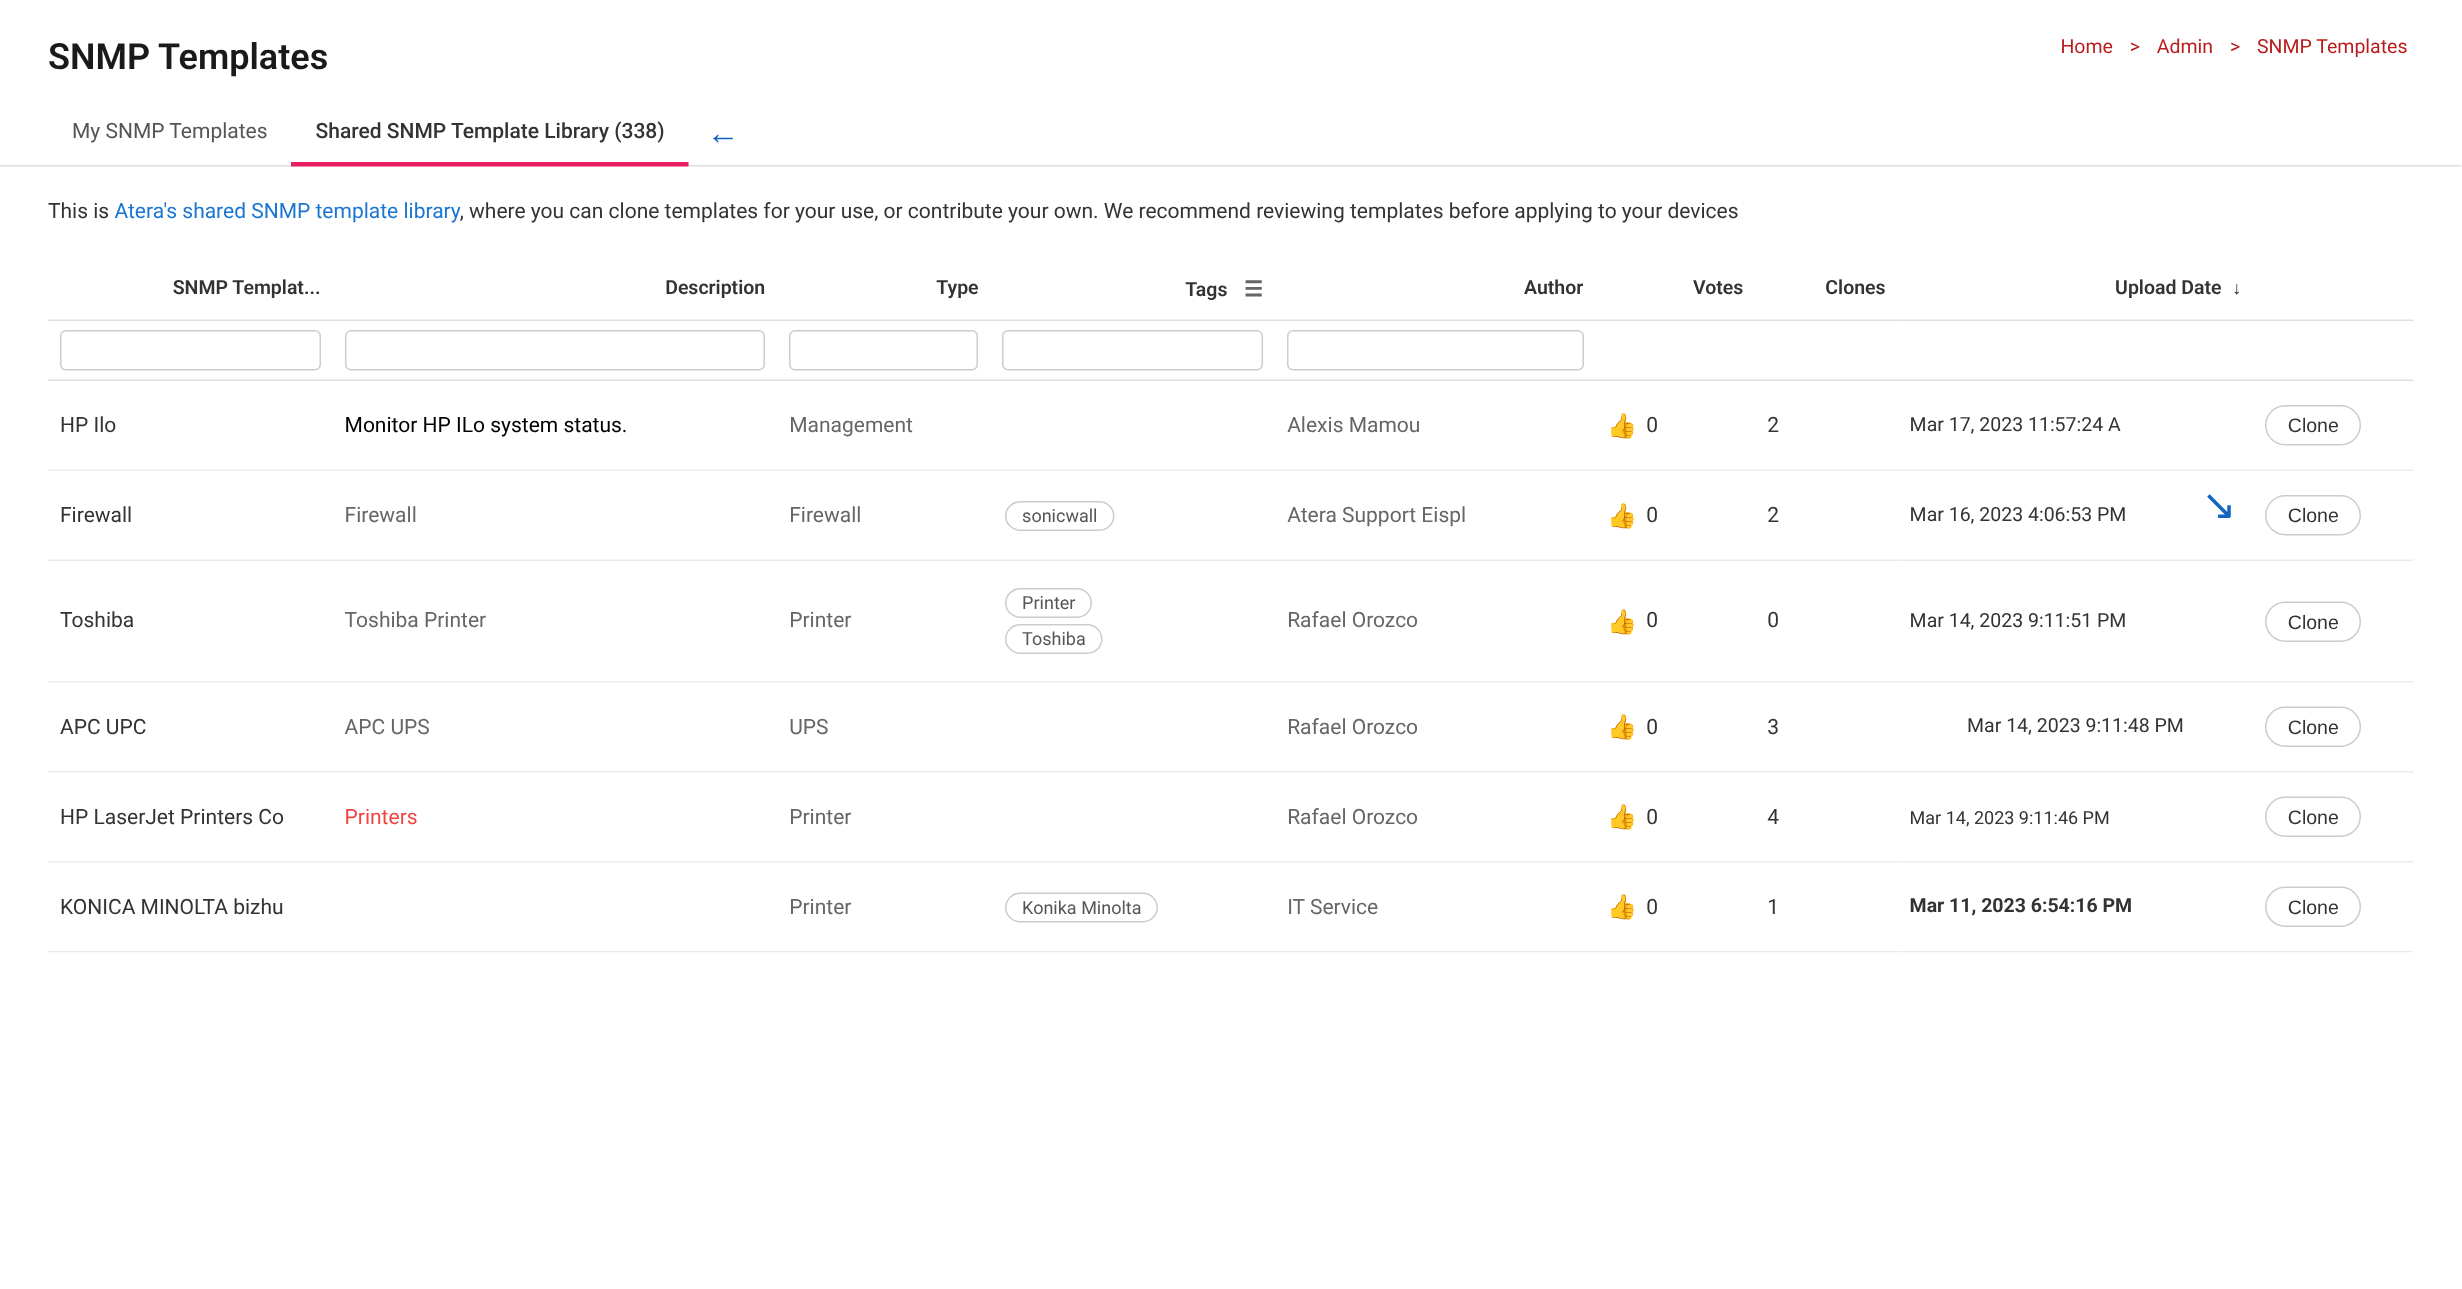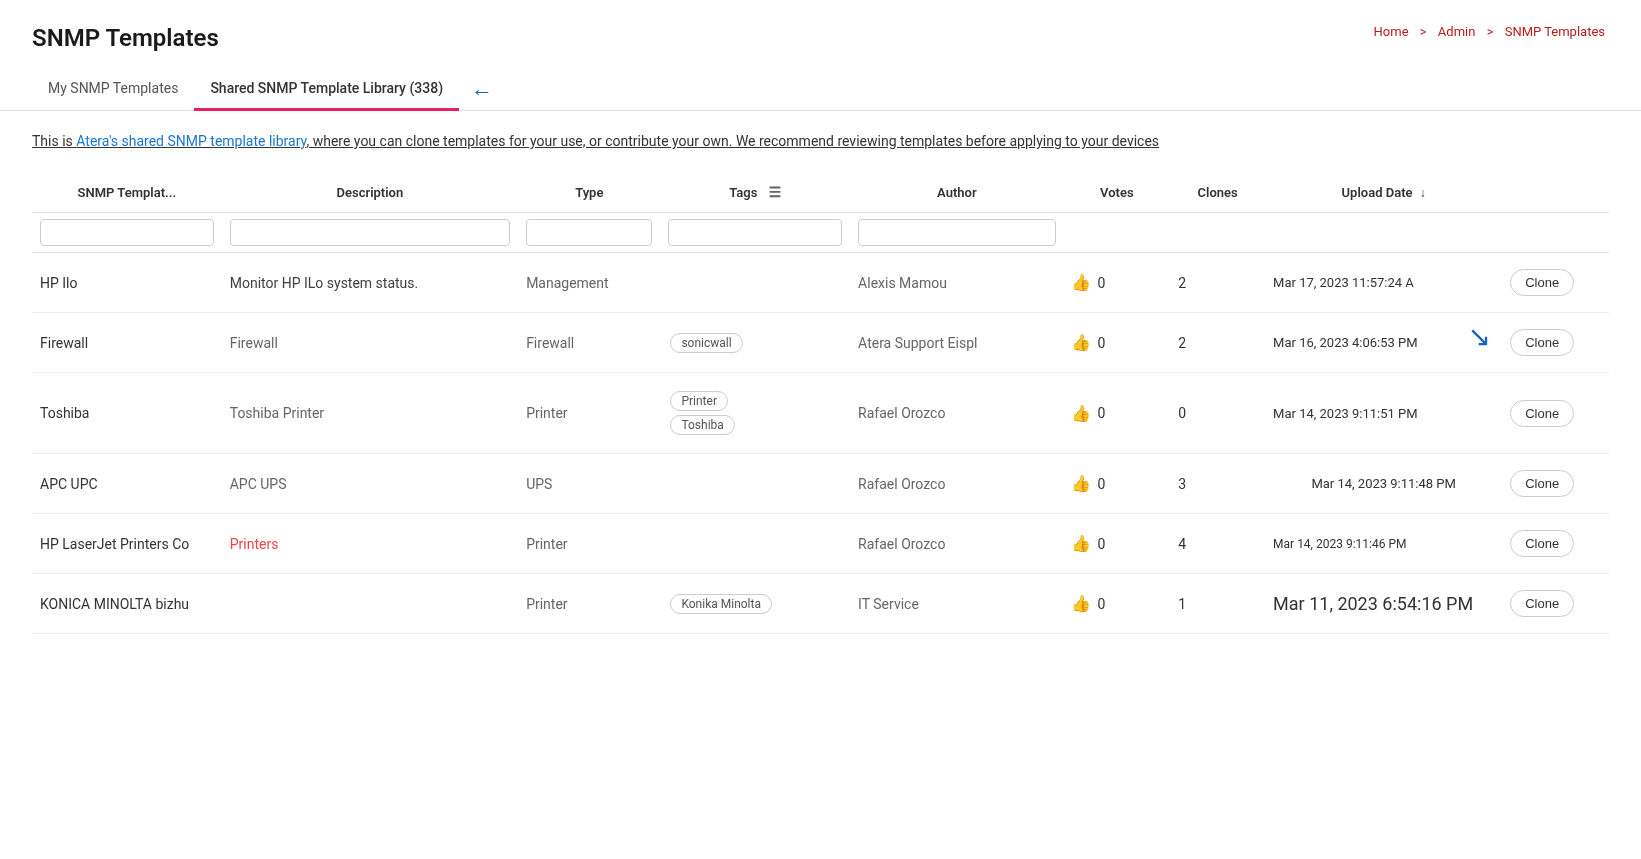--- a/index.html
+++ b/index.html
@@ -7,27 +7,27 @@
     
     .page-header { padding: 24px 32px 0; }
     .page-title { font-size: 24px; font-weight: 600; color: #1a1a1a; margin-bottom: 8px; }
     .breadcrumb { position: absolute; top: 24px; right: 32px; font-size: 13px; color: #b91c1c; }
     .breadcrumb span { margin: 0 4px; }
     
     .tabs-row { display: flex; align-items: center; padding: 0 32px; border-bottom: 1px solid #e0e0e0; margin-top: 16px; gap: 0; }
     .tab { padding: 12px 16px; font-size: 14px; cursor: pointer; color: #555; border-bottom: 3px solid transparent; margin-bottom: -1px; }
     .tab.active { color: #333; border-bottom: 3px solid #e91e63; font-weight: 500; }
     
-    .description-text { padding: 20px 32px; font-size: 14px; color: #333; line-height: 1.5; text-decoration: underline; }
+    .description-text { padding: 20px 32px; font-size: 14px; color: #333; line-height: 1.5; }
     .description-text a { color: #1976d2; text-decoration: none; }
     
     .table-container { padding: 0 32px; overflow-x: auto; }
     table { width: 100%; border-collapse: collapse; }
     thead th { 
-      text-align: center; 
+      text-align: right; 
       padding: 12px 8px; 
       font-weight: 600; 
       font-size: 13px; 
       color: #333; 
       border-bottom: 1px solid #e0e0e0;
       vertical-align: middle;
     }
     .filter-row td { padding: 6px 8px; border-bottom: 1px solid #e0e0e0; }
     .filter-input { width: 100%; border: 1px solid #ccc; border-radius: 4px; padding: 5px 8px; font-size: 13px; color: #333; outline: none; }
     
@@ -149,21 +149,21 @@
           <td class="col-votes"></td>
           <td class="col-clones"></td>
           <td class="col-upload"></td>
           <td class="col-action"></td>
         </tr>
       </thead>
       <tbody id="table-body">
 
       <tr>
             <td class="col-name">HP Ilo</td>
-            <td class="col-desc" style="color: #404040;">Monitor HP ILo system status.</td>
+            <td class="col-desc" style="color: #000000;">Monitor HP ILo system status.</td>
             <td class="col-type" style="color: rgb(102, 102, 102);">Management</td>
             <td class="col-tags"></td>
             <td class="col-author" style="color: rgb(102, 102, 102);">Alexis Mamou</td>
             <td class="col-votes">
               <div class="votes-cell">
                 <span class="thumbs-icon">👍</span>
                 <span>0</span>
               </div>
             </td>
             <td class="col-clones">2</td>
@@ -240,21 +240,21 @@
             <td class="col-type" style="color: rgb(102, 102, 102);">Printer</td>
             <td class="col-tags"><span class="tag-badge">Konika Minolta</span><br></td>
             <td class="col-author" style="color: rgb(102, 102, 102);">IT Service</td>
             <td class="col-votes">
               <div class="votes-cell">
                 <span class="thumbs-icon">👍</span>
                 <span>0</span>
               </div>
             </td>
             <td class="col-clones">1</td>
-            <td class="col-upload" style="color: rgb(51, 51, 51); font-size: 18px;">Mar 11, 2023 6:54:16 PM</td>
+            <td class="col-upload" style="color: rgb(51, 51, 51); font-size: 13px; font-weight: bold;">Mar 11, 2023 6:54:16 PM</td>
             <td class="col-action"><button class="clone-btn">Clone</button></td>
           </tr>
         </tbody>
     </table>
   </div>
 </div>
 
 <div id="clone-arrow" style="position:fixed; top:320px; right:150px; color:#1565c0; font-size:28px; pointer-events:none; z-index:10;">↘</div>
 
 </body></html>

